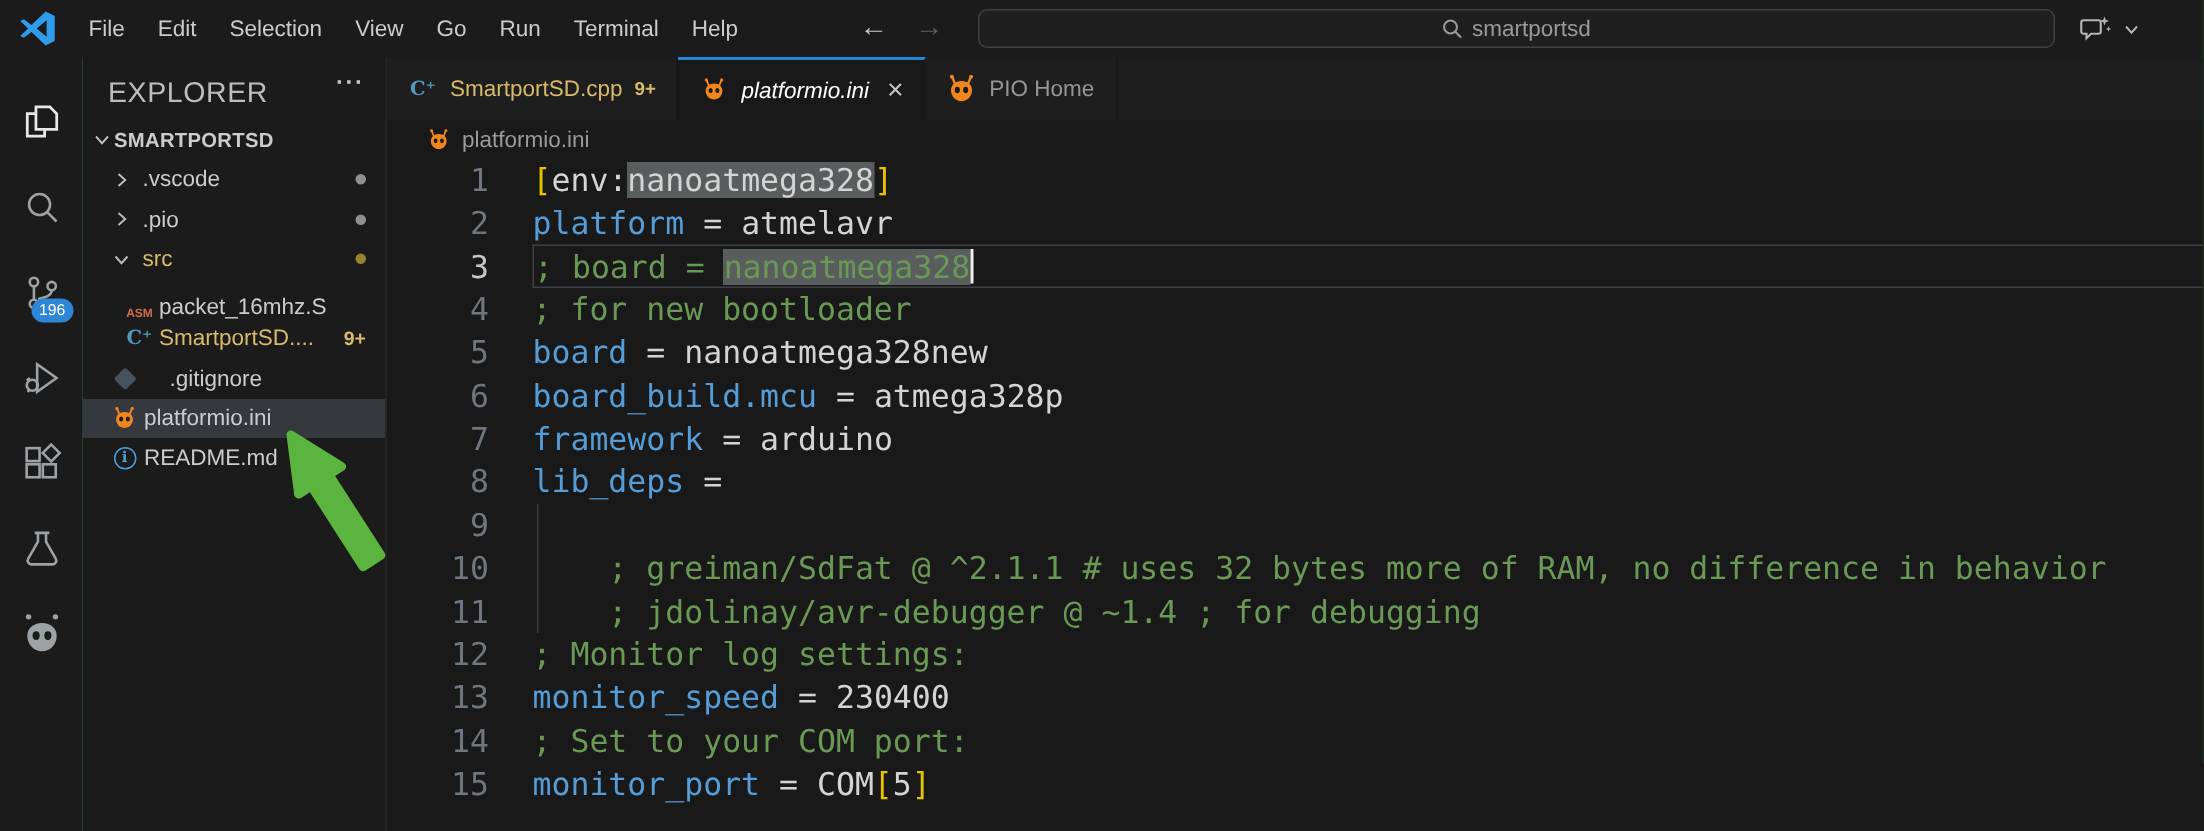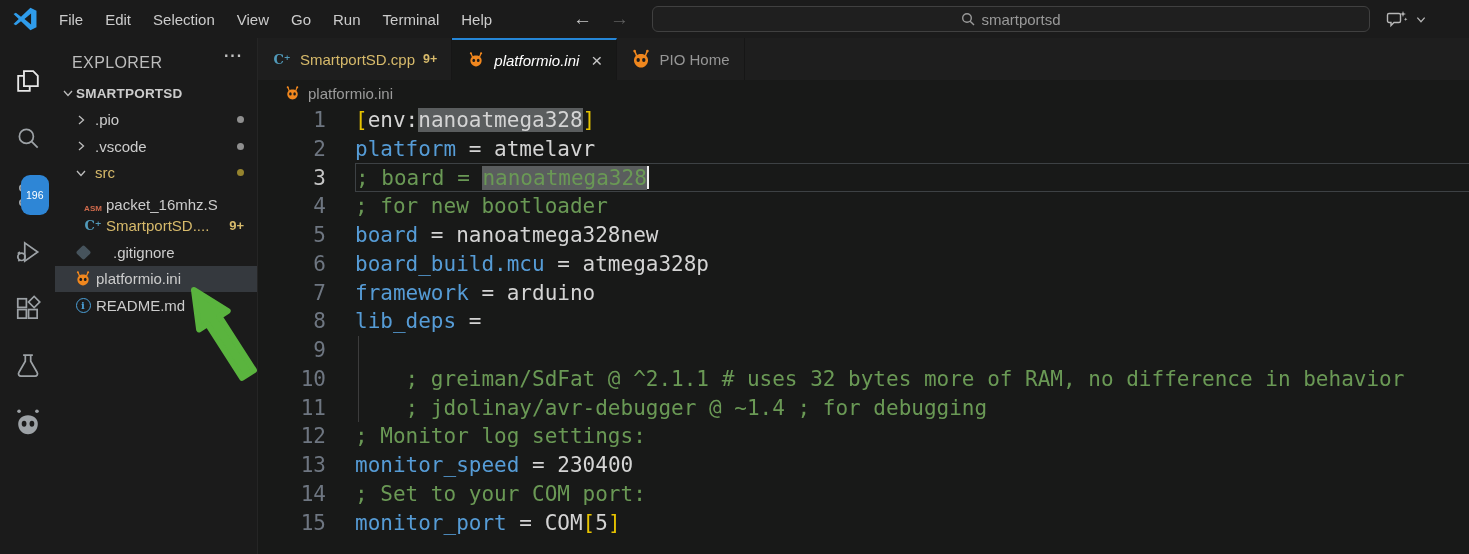--- a/index.html
+++ b/index.html
@@ -29,27 +29,27 @@
 
   
   .activitybar { width:55px; background:#1b1b1b; display:flex; flex-direction:column;
                  align-items:center; padding-top:14px; flex:0 0 auto; }
   .ab-item { position:relative; width:48px; height:57px; display:flex;
              align-items:center; justify-content:center; }
   .ab-item svg { stroke:#9da2a6; fill:none; stroke-width:1.6; }
   .ab-item.active svg { stroke:#e8e8e8; }
   .ab-item .filled { fill:#9da2a6; stroke:none; }
   .ab-badge { position:absolute; right:3px; bottom:8px; background:#2e86d6; color:#fff;
-              font-size:10.5px; line-height:16px; padding:12px 5px; border-radius:9px; }
+              font-size:10.5px; line-height:16px; padding:0 5px; border-radius:9px; }
 
   
   .sidebar { width:203px; background:#1b1b1b; flex:0 0 auto; border-right:1px solid #252525;
              color:#cccccc; overflow:hidden; }
   .sb-header { display:flex; align-items:center; height:36px; padding:0 14px 0 17px; }
-  .sb-title { font-size:16px; letter-spacing:.4px; color:#bdbdbd;margin-top:14px; }
+  .sb-title { font-size:19px; letter-spacing:.4px; color:#bdbdbd;margin-top:14px; }
   .sb-dots { margin-left:auto; color:#c3c3c3; font-size:16px; letter-spacing:1px; font-weight:bold; }
   .tree { padding-top:6px; }
   .tree-row { display:flex; align-items:center; height:26.5px; font-size:15px; cursor:default; }
   .tree-row.selected { background:#35393e; }
   .tree-row .lbl { white-space:nowrap; }
   .tree-row .right { margin-left:auto; margin-right:13px; display:flex; align-items:center; }
   .tree-row.root .lbl { font-weight:bold; font-size:13.5px; letter-spacing:.2px; }
   .chev { display:inline-flex; width:16px; justify-content:center; flex:0 0 auto; }
   .ficon { display:inline-flex; width:20px; justify-content:center; align-items:center; flex:0 0 auto; }
   .dot { width:7px; height:7px; border-radius:50%; }
@@ -211,32 +211,32 @@
               </svg>
             </span>
             <span class="lbl">SMARTPORTSD</span>
           </div>
           <div class="tree-row" style="padding-left: 18px;">
             <span class="chev">
               <svg width="12" height="12" viewBox="0 0 12 12">
                 <polyline points="4,2 8.5,6 4,10" fill="none" stroke="#bdbdbd" stroke-width="1.3"></polyline>
               </svg>
             </span>
-            <span class="lbl" style="margin-left: 6px;">.pio</span>
+            <span class="lbl" style="margin-left: 6px;">.vscode</span>
             <span class="right">
               <span class="dot gray"></span>
             </span>
           </div>
           <div class="tree-row" style="padding-left: 18px;">
             <span class="chev">
               <svg width="12" height="12" viewBox="0 0 12 12">
                 <polyline points="4,2 8.5,6 4,10" fill="none" stroke="#bdbdbd" stroke-width="1.3"></polyline>
               </svg>
             </span>
-            <span class="lbl" style="margin-left: 6px;">.vscode</span>
+            <span class="lbl" style="margin-left: 6px;">.pio</span>
             <span class="right">
               <span class="dot gray"></span>
             </span>
           </div>
           <div class="tree-row" style="padding-left: 18px;">
             <span class="chev">
               <svg width="12" height="12" viewBox="0 0 12 12">
                 <polyline points="2,4 6,8.5 10,4" fill="none" stroke="#bdbdbd" stroke-width="1.3"></polyline>
               </svg>
             </span>

